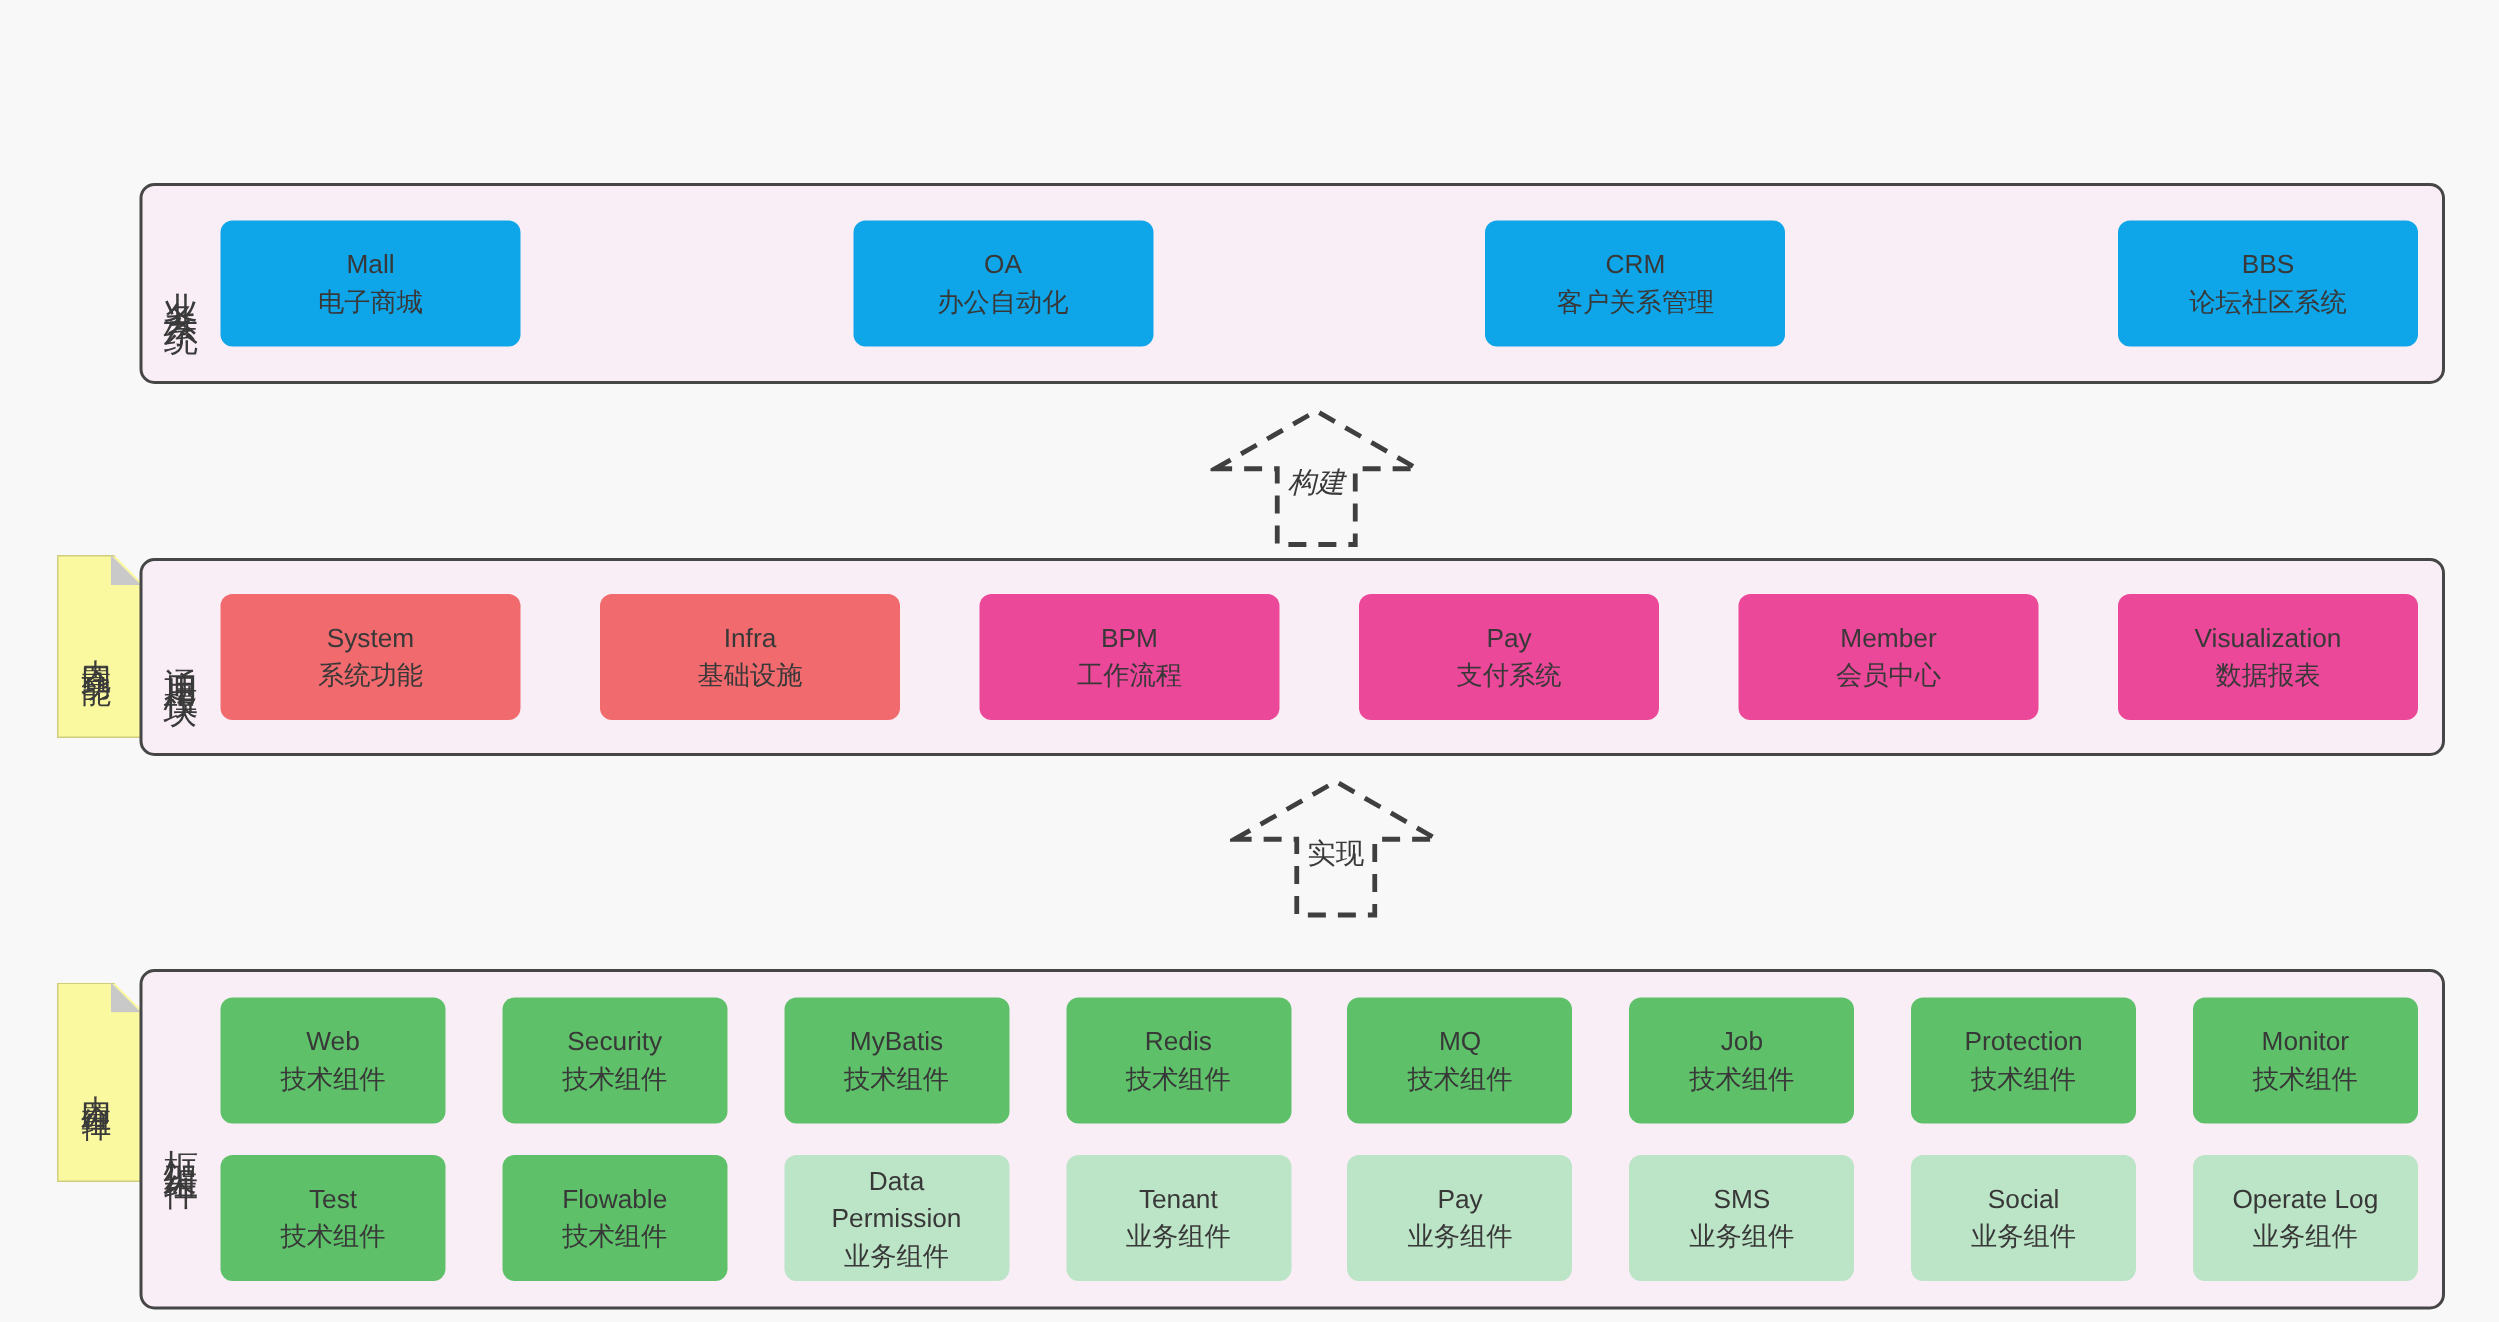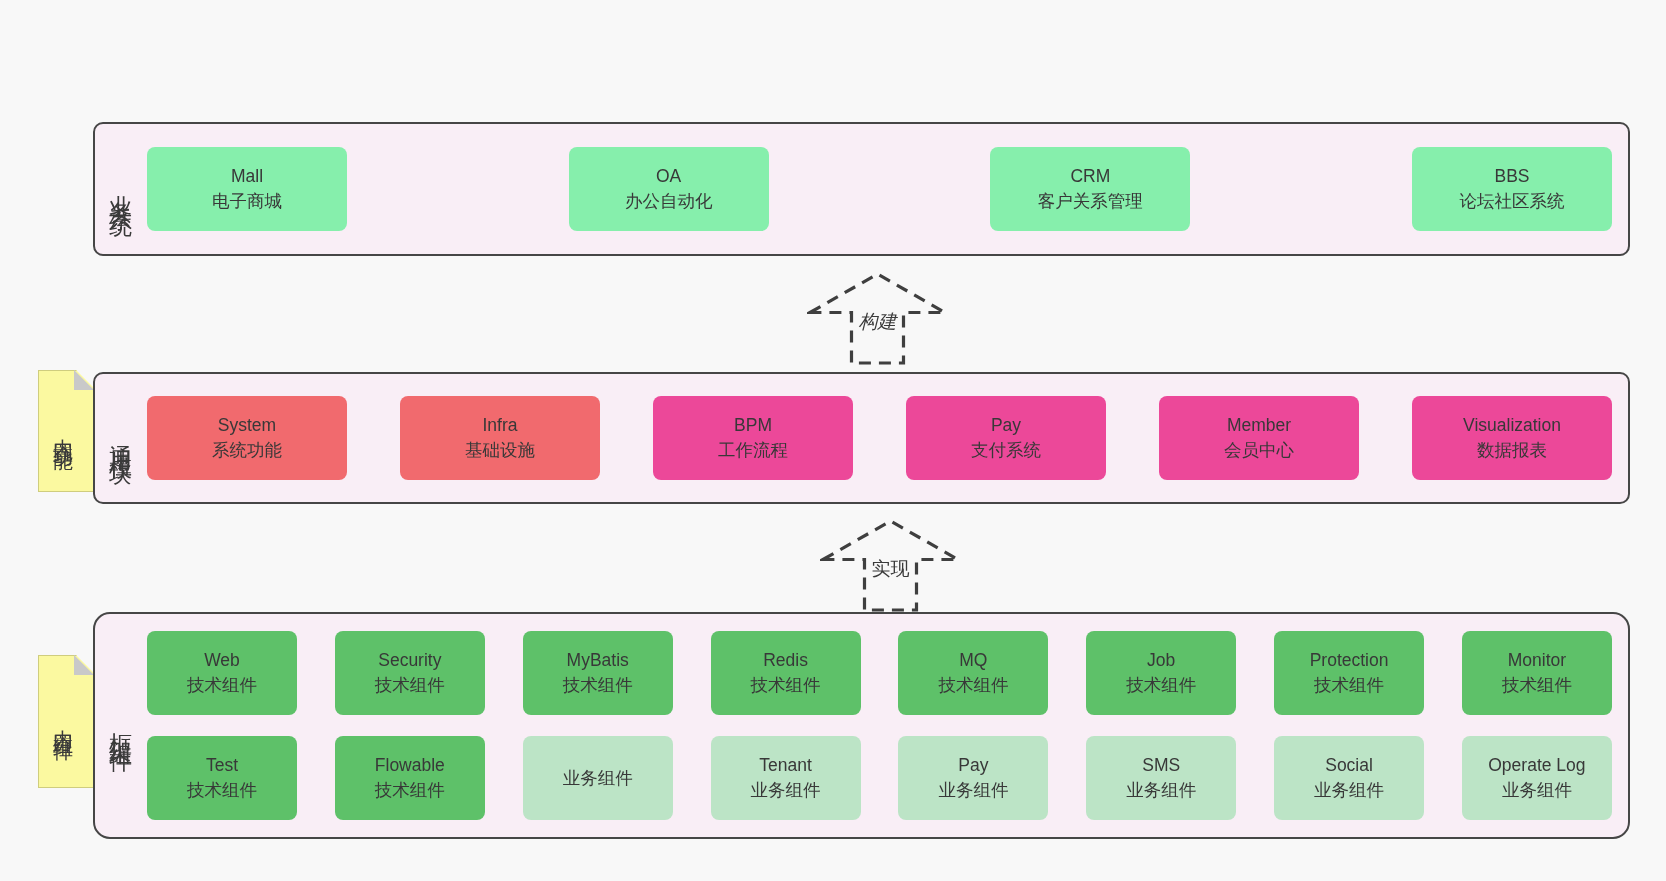--- a/index.html
+++ b/index.html
@@ -16,21 +16,21 @@
   .layer {
     position:absolute; left:93px; width:1537px;
     background:#f9eef6;
     border:2px solid #464646;
     border-radius:10px;
     box-sizing:border-box;
     z-index:1;
   }
   #layer-business   { top:122px; height:134px; }
   #layer-modules    { top:372px; height:132px; }
-  #layer-components { top:612px; height:227px;border-radius:17px; }
+  #layer-components { top:646px; height:227px; }
 
   .layer-label {
     position:absolute; left:11px; top:50%;
     transform:translateY(-50%);
     writing-mode:vertical-rl; text-orientation:upright;
     font-size:23px; letter-spacing:6px; color:#3a3a3a;
     white-space:nowrap;
   }
 
   .layer-content {
@@ -44,21 +44,21 @@
     height:84px; border-radius:8px;
     display:flex; flex-direction:column;
     align-items:center; justify-content:center;
     text-align:center;
     font-size:17.5px; line-height:25px;
     box-sizing:border-box;
   }
   .box.w6 { width:200px; padding:0 10px; }
   .box.w8 { width:150px; padding:0 14px; }
 
-  .blue       { background:#86efac; }
+  .blue       { background:#0ea5e9; }
   .red        { background:#f16a6e; }
   .pink       { background:#ec4899; }
   .green      { background:#5ec169; }
   .lightgreen { background:#bce4c6; }
 
   
   .arrow { position:absolute; width:141px; height:95px; z-index:0; }
   #arrow-build     { left:807px; top:271px;font-style:italic; }
   #arrow-implement { left:820px; top:518px; }
   .arrow svg { display:block; width:141px; height:95px; }
@@ -219,20 +219,21 @@
     <div class="row">
       <div class="box w8 green">
         <div>Test</div>
         <div>技术组件</div>
       </div>
       <div class="box w8 green">
         <div>Flowable</div>
         <div>技术组件</div>
       </div>
       <div class="box w8 lightgreen">
+        <div>Data Permission</div>
         <div>业务组件</div>
       </div>
       <div class="box w8 lightgreen">
         <div>Tenant</div>
         <div>业务组件</div>
       </div>
       <div class="box w8 lightgreen">
         <div>Pay</div>
         <div>业务组件</div>
       </div>

